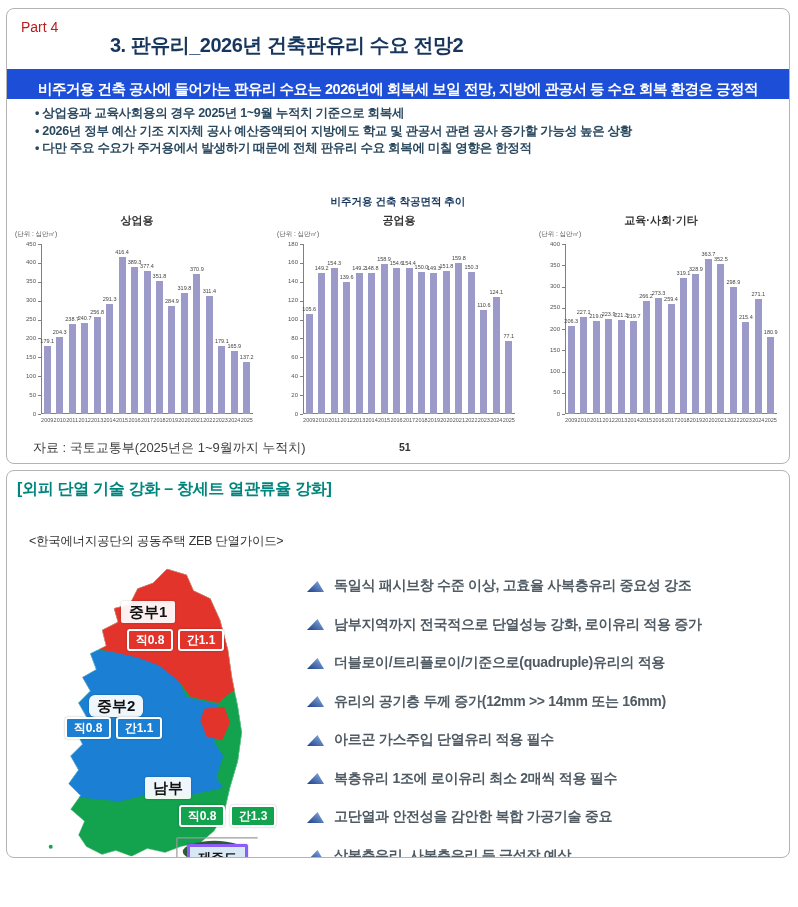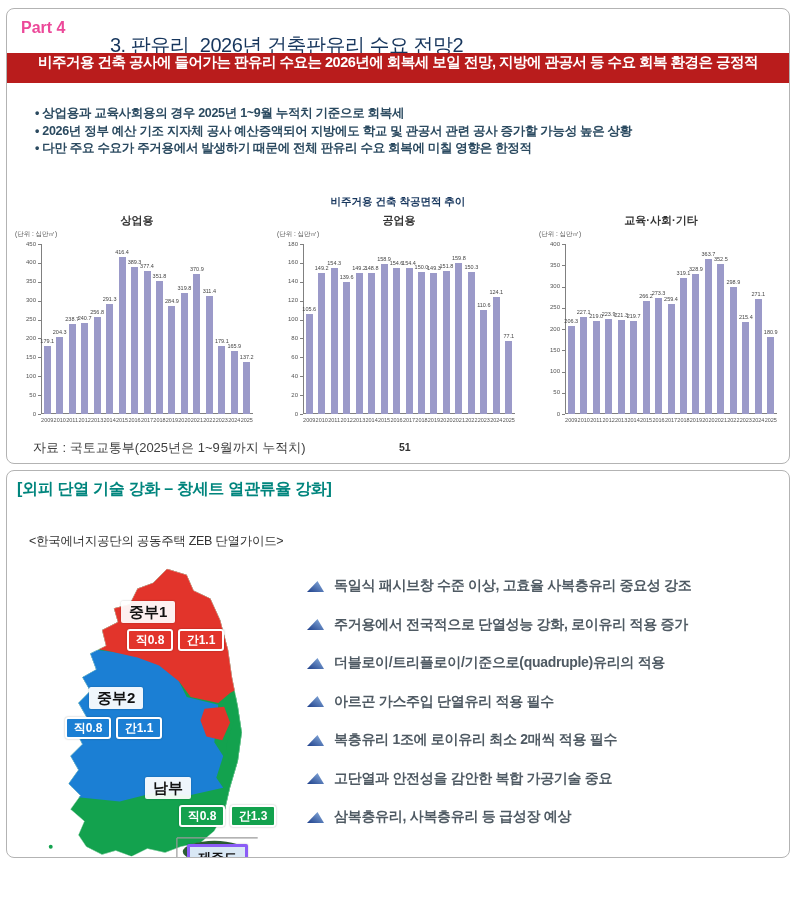--- a/index.html
+++ b/index.html
@@ -2,24 +2,24 @@
 <html><head>
 <meta charset="utf-8">
 <style>
   html,body{margin:0;padding:0;background:#ffffff;}
   body{width:798px;height:907px;position:relative;font-family:"Liberation Sans","DejaVu Sans",sans-serif;color:#222;}
   .panel{position:absolute;left:6px;width:784px;background:#fff;border:1px solid #b3b3b3;border-radius:8px;box-sizing:border-box;overflow:hidden;}
   .panel1{top:8px;height:456px;}
   .panel2{top:470px;height:388px;}
 
   
-  .part-label{position:absolute;left:14px;top:10px;font-size:16px;font-weight:bold;color:#ec4899;}
-  .title{position:absolute;left:100px;top:20px;margin:3px;font-size:20px;font-weight:normal;color:#17365d;letter-spacing:-0.5px;}
-  .banner{position:absolute;left:0;top:44px;width:100%;height:30px;background:#b91c1c;color:#fff;
-          display:flex;align-items:flex-start;justify-content:center;font-size:14.5px;font-weight:bold;letter-spacing:-0.5px;}
+  .part-label{position:absolute;left:14px;top:10px;font-size:14px;font-weight:normal;color:#b91c1c;}
+  .title{position:absolute;left:100px;top:20px;margin:3px;font-size:20px;font-weight:bold;color:#17365d;letter-spacing:-0.5px;}
+  .banner{position:absolute;left:0;top:60px;width:100%;height:30px;background:#1d4ed8;color:#fff;
+          display:flex;align-items:flex-end;justify-content:center;font-size:14.5px;font-weight:bold;letter-spacing:-0.5px;}
   .top-bullets{position:absolute;left:28px;top:96px;margin:0;padding:0;list-style:none;width:740px;}
   .top-bullets li{font-size:12.5px;font-weight:bold;color:#2b4a60;line-height:17.5px;letter-spacing:-0.3px;}
   .top-bullets li::before{content:"• ";}
   .charts-header{position:absolute;left:0;top:186px;width:100%;text-align:center;font-size:10.5px;font-weight:bold;color:#17365d;}
   .charts-row{position:absolute;left:6px;top:202px;width:772px;height:218px;display:flex;justify-content:space-between;}
   .chart{position:relative;width:248px;height:218px;}
   .chart .c-title{position:absolute;top:2px;left:0;width:100%;text-align:center;font-size:11px;font-weight:bold;color:#333;}
   .chart .c-unit{position:absolute;top:19px;left:2px;font-size:6.5px;color:#555;}
   .chart .plot{position:absolute;left:28px;right:8px;top:33px;bottom:15px;border-left:1px solid #808080;border-bottom:1px solid #808080;}
   .chart .ylab{position:absolute;font-size:6px;color:#555;width:22px;text-align:right;}
@@ -328,21 +328,21 @@
 
         <ellipse cx="196" cy="297" rx="32" ry="11" fill="#2c5f35"></ellipse>
       </svg>
 
       <div class="region-label" style="left:102px;top:42px;">중부1</div>
       <div class="badge-row" style="left:108px;top:70px;">
         <span class="badge" style="background-color: rgb(226, 52, 43);">직0.8</span>
         <span class="badge" style="background-color: rgb(226, 52, 43);">간1.1</span>
       </div>
 
-      <div class="region-label" style="left:70px;top:128px;">중부2</div>
+      <div class="region-label" style="left:70px;top:136px;border-radius:6px;">중부2</div>
       <div class="badge-row" style="left:46px;top:158px;">
         <span class="badge" style="background-color: rgb(27, 127, 212);">직0.8</span>
         <span class="badge" style="background-color: rgb(27, 127, 212);">간1.1</span>
       </div>
 
       <div class="region-label" style="left:126px;top:218px;">남부</div>
       <div class="badge-row" style="left:160px;top:246px;">
         <span class="badge" style="background-color: rgb(19, 162, 78);">직0.8</span>
         <span class="badge" style="background-color: rgb(19, 162, 78);">간1.3</span>
       </div>
@@ -358,27 +358,33 @@
         <li>
           <svg class="tri" width="18" height="13" viewBox="0 0 18 13">
             <polygon points="0,12 17,12 10.5,1" fill="url(#triGrad)"></polygon>
           </svg>
           <span>독일식 패시브창 수준 이상, 고효율 사복층유리 중요성 강조</span>
         </li>
         <li>
           <svg class="tri" width="18" height="13" viewBox="0 0 18 13">
             <polygon points="0,12 17,12 10.5,1" fill="url(#triGrad)"></polygon>
           </svg>
-          <span>주거용에서 전국적으로 단열성능 강화, 로이유리 적용 증가</span>
+          <span>남부지역까지 전국적으로 단열성능 강화, 로이유리 적용 증가</span>
         </li>
         <li>
           <svg class="tri" width="18" height="13" viewBox="0 0 18 13">
             <polygon points="0,12 17,12 10.5,1" fill="url(#triGrad)"></polygon>
           </svg>
           <span>더블로이/트리플로이/기준으로(quadruple)유리의 적용</span>
+        </li>
+        <li>
+          <svg class="tri" width="18" height="13" viewBox="0 0 18 13">
+            <polygon points="0,12 17,12 10.5,1" fill="url(#triGrad)"></polygon>
+          </svg>
+          <span>유리의 공기층 두께 증가(12mm &gt;&gt; 14mm 또는 16mm)</span>
         </li>
         <li>
           <svg class="tri" width="18" height="13" viewBox="0 0 18 13">
             <polygon points="0,12 17,12 10.5,1" fill="url(#triGrad)"></polygon>
           </svg>
           <span>아르곤 가스주입 단열유리 적용 필수</span>
         </li>
         <li>
           <svg class="tri" width="18" height="13" viewBox="0 0 18 13">
             <polygon points="0,12 17,12 10.5,1" fill="url(#triGrad)"></polygon>

